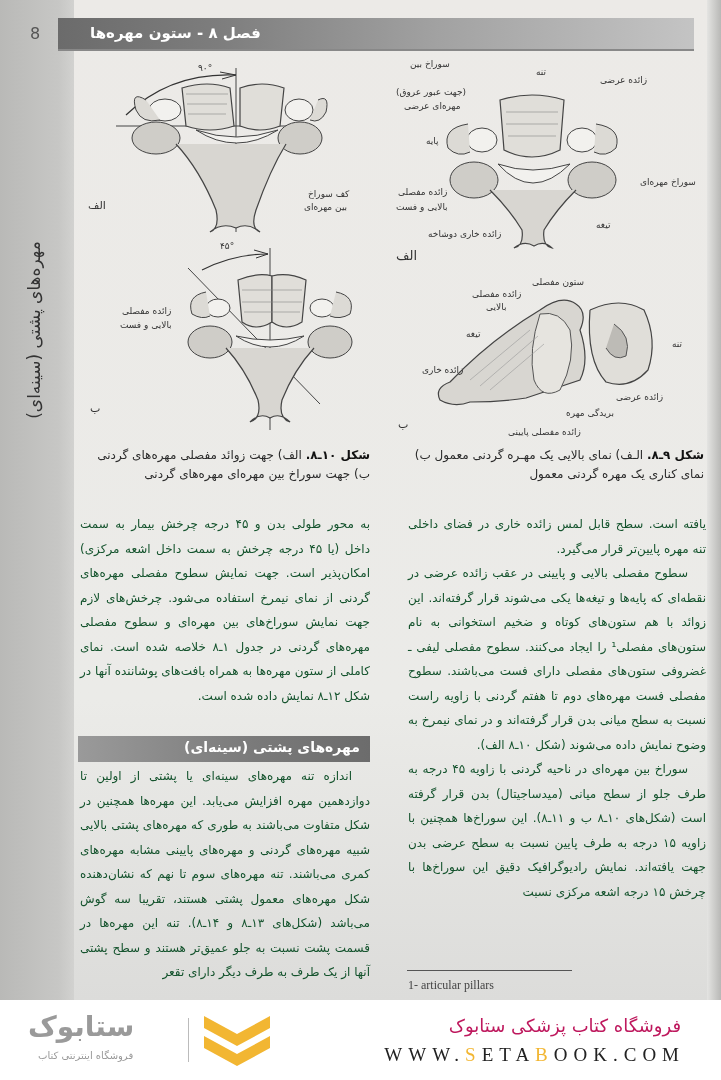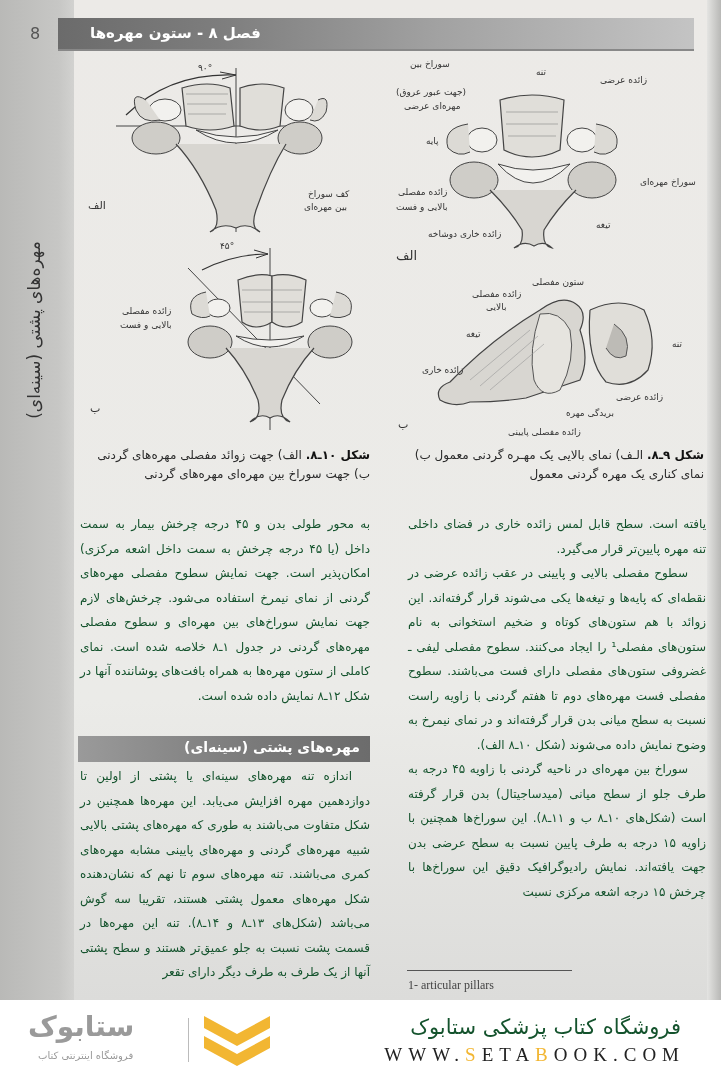--- a/index.html
+++ b/index.html
@@ -29,21 +29,21 @@
   .col p { text-indent: 0; }
   .col p.ind { text-indent: 18px; }
 
   .section-head { position: absolute; left: 78px; top: 736px; width: 292px; height: 26px;
     background: linear-gradient(to right, #9a9a9a, #7a7a7a 60%, #6c6c6c); color: #fff; font-weight: bold; font-size: 14px; direction: rtl; padding: 3px 10px 0 0; }
 
   .fn-line { position: absolute; left: 407px; top: 970px; width: 165px; height: 1px; background: #555; }
   .footnote { position: absolute; left: 408px; top: 978px; font-family: "Liberation Serif", serif; font-size: 12px; color: #444; }
 
   .banner { position: absolute; left: 0; top: 1000px; width: 721px; height: 80px; background: #fff; }
-  .banner-fa { position: absolute; right: 40px; top: 15px; font-size: 21px; color: #14532d; direction: rtl; }
+  .banner-fa { position: absolute; right: 40px; top: 15px; font-size: 18px; color: #be185d; direction: rtl; }
   .banner-url { position: absolute; right: 36px; top: 44px; font-size: 19px; letter-spacing: 6px; color: #222; font-family: Liberation Serif, serif; }
   .banner-url .acc { color: #f2b632; }
   .logo-chevrons { position: absolute; left: 200px; top: 12px; width: 75px; height: 58px; }
   .logo-divider { position: absolute; left: 188px; top: 18px; width: 1px; height: 44px; background: #bbb; }
   .logo-word { position: absolute; left: 28px; top: 10px; font-size: 28px; font-weight: bold; color: #9a9a9a; direction: rtl; letter-spacing: -1px; }
   .logo-sub { position: absolute; left: 38px; top: 50px; font-size: 10px; color: #999; direction: rtl; }
 </style>
 </head>
 <body>
 

